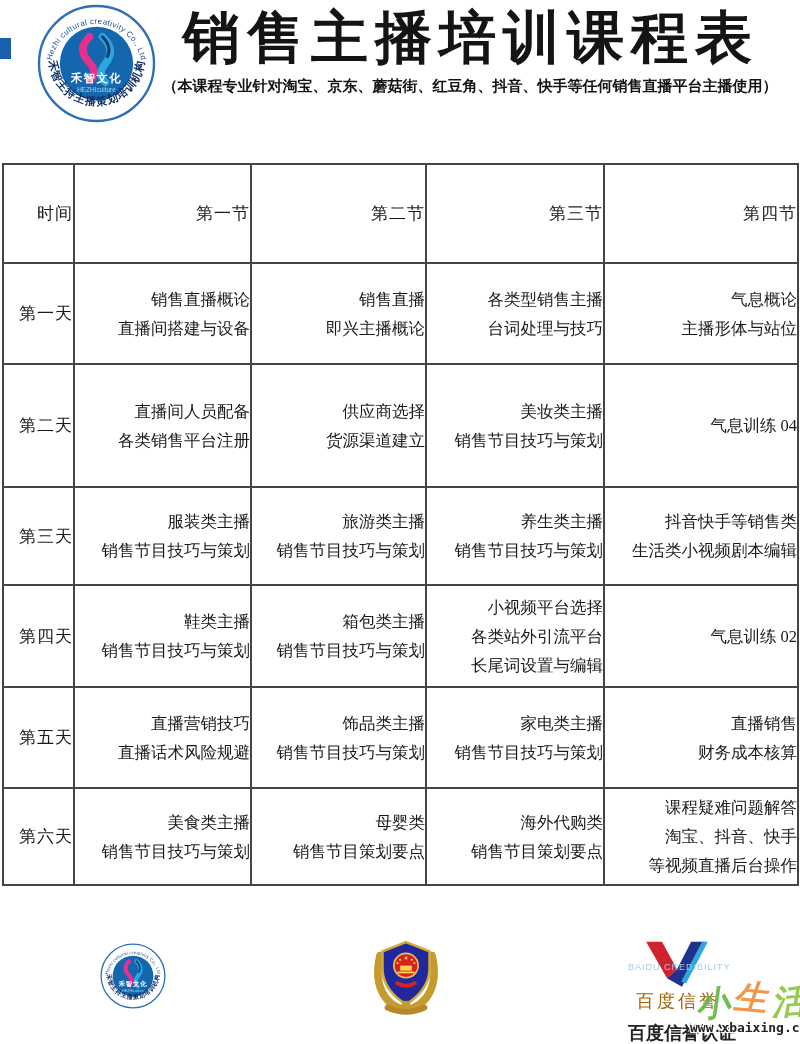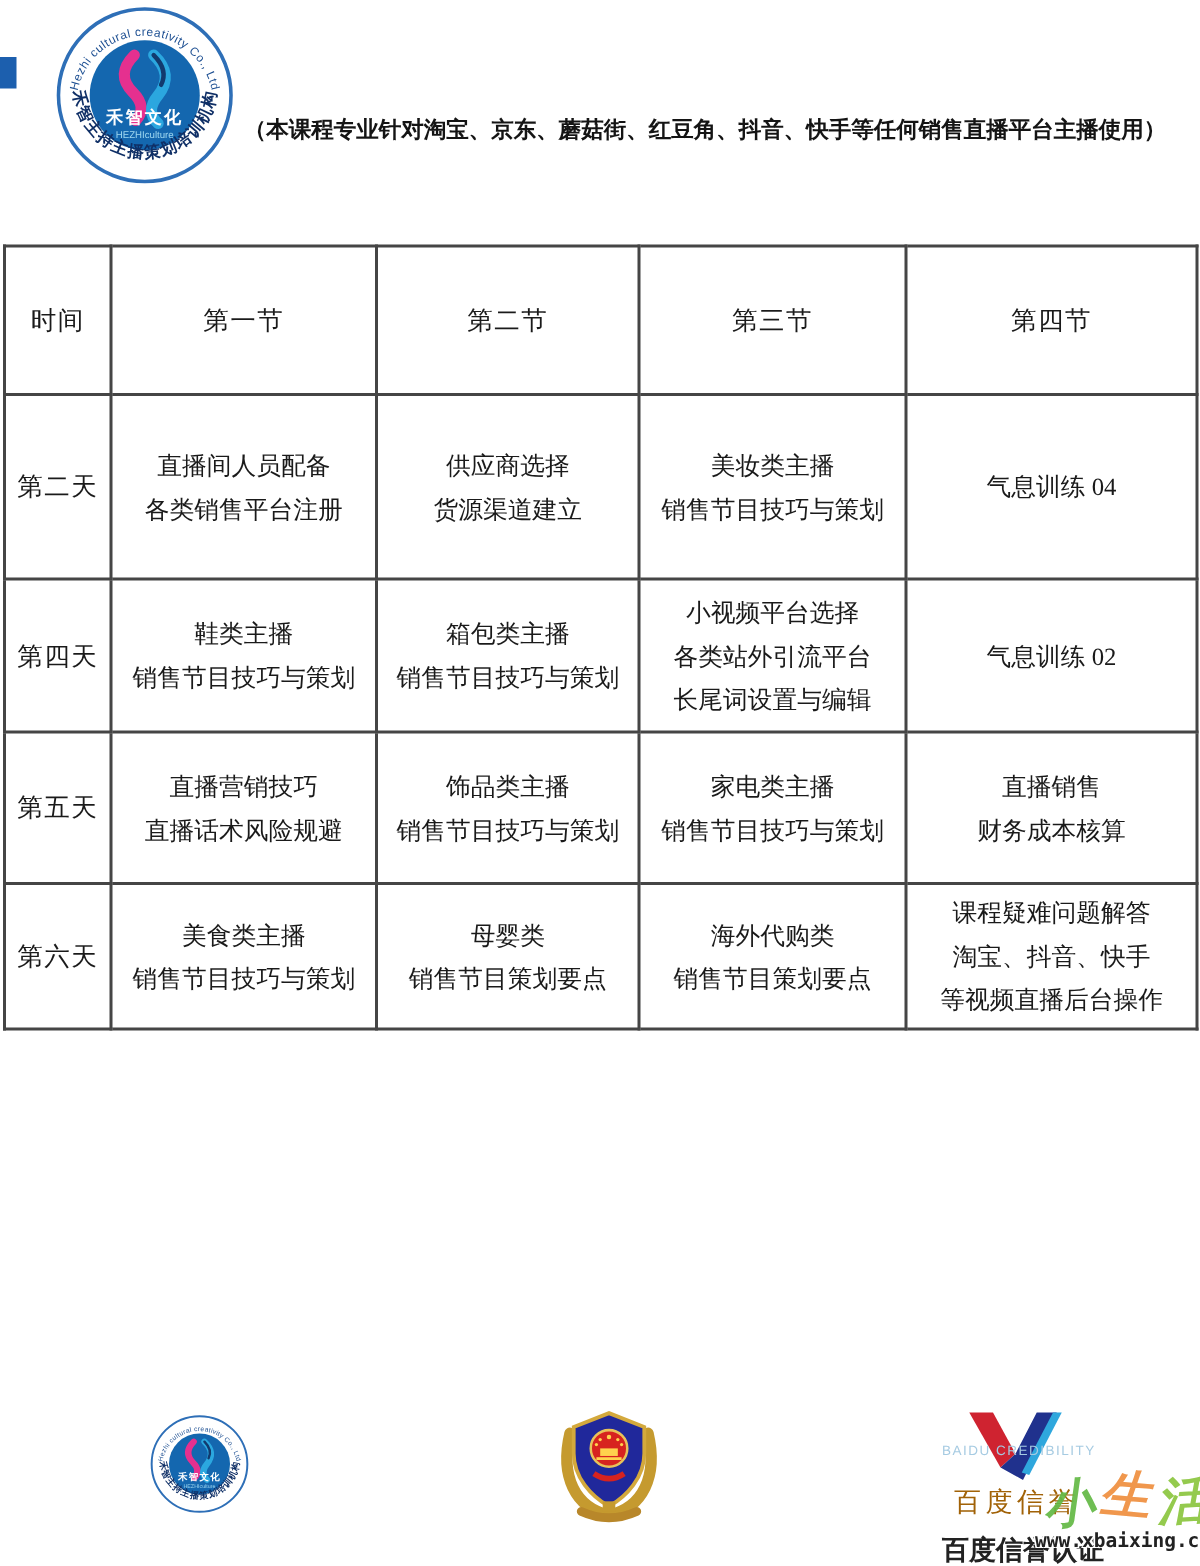--- a/index.html
+++ b/index.html
@@ -28,21 +28,21 @@
     position: absolute; top: 77px; left: 120px; width: 700px;
     text-align: center; font-size: 15px; font-weight: bold; white-space: nowrap;
   }
   
   table.schedule {
     position: absolute; top: 163px; left: 2px;
     border-collapse: collapse; table-layout: fixed;
   }
   .schedule th, .schedule td {
     border: 2px solid #454545;
-    text-align: center; vertical-align: middle;
+    text-align: right; vertical-align: middle;
     font-weight: normal; color: #1a1a1a;
     padding: 0;
   }
   .schedule thead tr { height: 99px; }
   .schedule th { font-size: 17px; letter-spacing: 1px; }
   .schedule td.day { font-size: 17px; letter-spacing: 1px; }
   .schedule td .ln { font-size: 16.5px; line-height: 29px; }
   
   .logo-bottom { position: absolute; left: 100px; top: 943px; width: 66px; height: 66px; }
   .copyright {
@@ -116,56 +116,95 @@
       </g>
       <text x="60" y="79" text-anchor="middle" font-size="11.5" font-weight="bold" fill="#ffffff" letter-spacing="1.5">禾智文化</text>
       <text x="60" y="89" text-anchor="middle" font-size="6.5" fill="#9fd8f0" font-family="Liberation Sans, sans-serif">HEZHIculture</text>
     </symbol>
   </svg>
 
   <div class="corner-chip"></div>
   <svg class="logo-top" viewBox="0 0 120 120">
     <use href="#hezhi-badge"></use>
   </svg>
+  <div class="page-title">销售主播培训课程表</div>
   <div class="page-subtitle">（本课程专业针对淘宝、京东、蘑菇街、红豆角、抖音、快手等任何销售直播平台主播使用）</div>
 
   <table class="schedule">
     <colgroup>
       <col style="width:71px">
         <col style="width:177px">
         <col style="width:175px">
       <col style="width:178px">
         <col style="width:194px">
     </colgroup>
     <thead>
       <tr>
         <th>时间</th>
         <th>第一节</th>
         <th>第二节</th>
         <th>第三节</th>
         <th>第四节</th>
       </tr>
     </thead>
     <tbody id="tbody">
+        <tr style="height: 101px;">
+          <td class="day">第一天</td>
+          <td>
+            <div class="ln">销售直播概论</div>
+            <div class="ln">直播间搭建与设备</div>
+          </td>
+          <td>
+            <div class="ln">销售直播</div>
+            <div class="ln">即兴主播概论</div>
+          </td>
+          <td>
+            <div class="ln">各类型销售主播</div>
+            <div class="ln">台词处理与技巧</div>
+          </td>
+          <td>
+            <div class="ln">气息概论</div>
+            <div class="ln">主播形体与站位</div>
+          </td>
+        </tr>
         <tr style="height: 123px; margin-top: 26px;">
           <td class="day">第二天</td>
           <td>
             <div class="ln">直播间人员配备</div>
             <div class="ln">各类销售平台注册</div>
           </td>
           <td>
             <div class="ln">供应商选择</div>
             <div class="ln">货源渠道建立</div>
           </td>
           <td>
             <div class="ln">美妆类主播</div>
             <div class="ln">销售节目技巧与策划</div>
           </td>
           <td>
             <div class="ln">气息训练 04</div>
+          </td>
+        </tr>
+        <tr style="height: 98px;">
+          <td class="day">第三天</td>
+          <td>
+            <div class="ln">服装类主播</div>
+            <div class="ln">销售节目技巧与策划</div>
+          </td>
+          <td>
+            <div class="ln">旅游类主播</div>
+            <div class="ln">销售节目技巧与策划</div>
+          </td>
+          <td>
+            <div class="ln">养生类主播</div>
+            <div class="ln">销售节目技巧与策划</div>
+          </td>
+          <td>
+            <div class="ln">抖音快手等销售类</div>
+            <div class="ln">生活类小视频剧本编辑</div>
           </td>
         </tr>
         <tr style="height: 102px;">
           <td class="day">第四天</td>
           <td>
             <div class="ln">鞋类主播</div>
             <div class="ln">销售节目技巧与策划</div>
           </td>
           <td>
             <div class="ln">箱包类主播</div>

